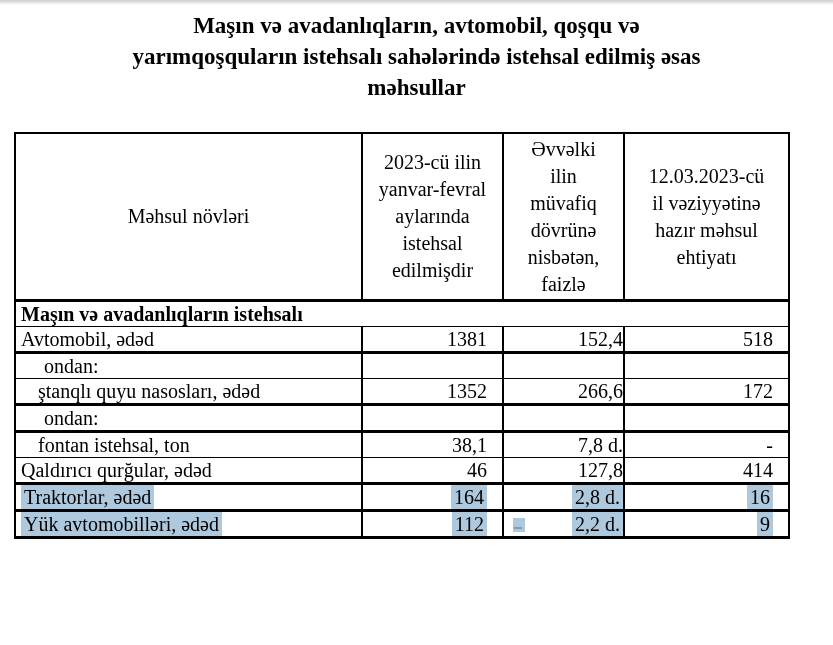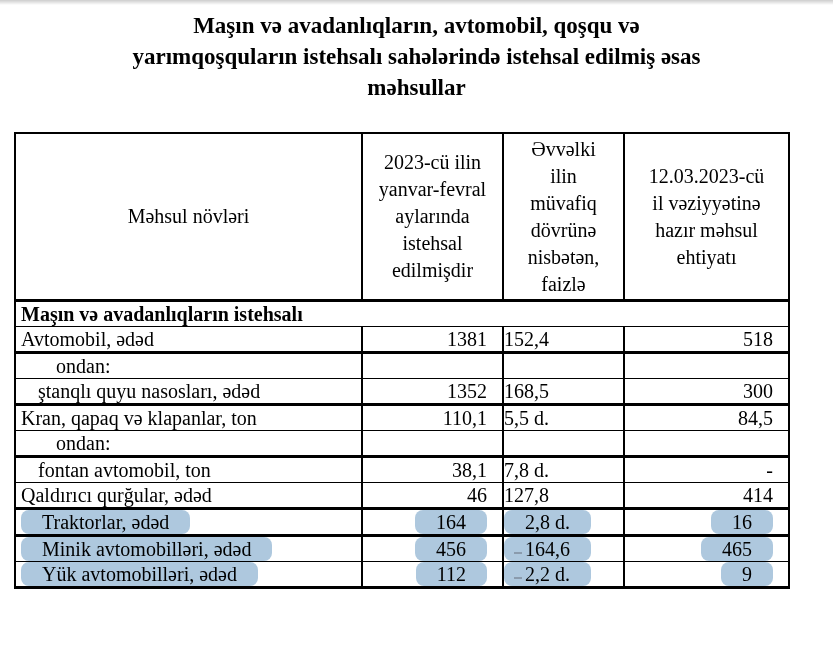--- a/index.html
+++ b/index.html
@@ -54,25 +54,25 @@
   }
   tbody tr { height:26px; }
   tbody td {
     border-bottom:1px solid #000;
     vertical-align:middle;
     line-height:24px;
   }
   tr.thick td { border-bottom-width:3px; }
   td.label { text-align:left; padding-left:5px; }
   td.label.subitem { padding-left:22px;margin-left:19px; }
-  td.label.ondan { padding-left:40px;margin-top:18px; }
+  td.label.ondan { padding-left:28px;margin-top:18px; }
   td.section-label { font-weight:bold; padding-left:5px; }
   td.num { text-align:right; padding-right:15px; }
-  td.pct { text-align:left; position:relative; }
-  .hl { background:var(--hl,#aec8de); padding:1px 21px;border-radius:8px; }
+  td.pct { text-align:right; position:relative; }
+  .hl { background:var(--hl,#aec8de); padding:1px 3px; }
   .artifact {
     position:absolute; left:9px; bottom:4px;
     width:12px; height:14px;
     background:var(--hl,#aec8de);
   }
   .artifact::after {
     content:''; position:absolute; left:1px; bottom:3px;
     width:8px; height:2px; background:#8a9bad;
   }
 </style>
@@ -125,59 +125,47 @@
         </tr>
         <tr class="">
           <td class="label ondan"><span class="">ondan:</span></td>
           <td class="num"></td>
           <td class="pct"></td>
           <td class="num"></td>
         </tr>
         <tr class="thick">
           <td class="label subitem"><span class="">ştanqlı quyu nasosları, ədəd</span></td>
           <td class="num"><span class="">1352</span></td>
-          <td class="pct"><span class="">168,5</span></td>
-          <td class="num"><span class="">300</span></td>
-        </tr>
-        <tr class="">
-          <td class="label item"><span class="">Kran, qapaq və klapanlar, ton</span></td>
-          <td class="num"><span class="">110,1</span></td>
-          <td class="pct"><span class="">5,5 d.</span></td>
-          <td class="num"><span class="">84,5</span></td>
+          <td class="pct"><span class="">266,6</span></td>
+          <td class="num"><span class="">172</span></td>
         </tr>
         <tr class="thick">
           <td class="label ondan"><span class="">ondan:</span></td>
           <td class="num"></td>
           <td class="pct"></td>
           <td class="num"></td>
         </tr>
         <tr class="">
-          <td class="label subitem"><span class="">fontan avtomobil, ton</span></td>
+          <td class="label subitem"><span class="">fontan istehsal, ton</span></td>
           <td class="num"><span class="">38,1</span></td>
           <td class="pct"><span class="">7,8 d.</span></td>
           <td class="num"><span class="">-</span></td>
         </tr>
         <tr class="thick">
           <td class="label item"><span class="">Qaldırıcı qurğular, ədəd</span></td>
           <td class="num"><span class="">46</span></td>
           <td class="pct"><span class="">127,8</span></td>
           <td class="num"><span class="">414</span></td>
         </tr>
         <tr class="thick">
           <td class="label item"><span class="hl">Traktorlar, ədəd</span></td>
           <td class="num"><span class="hl">164</span></td>
           <td class="pct"><span class="hl">2,8 d.</span></td>
           <td class="num"><span class="hl">16</span></td>
         </tr>
-        <tr class="">
-          <td class="label item"><span class="hl">Minik avtomobilləri, ədəd</span></td>
-          <td class="num"><span class="hl">456</span></td>
-          <td class="pct"><span class="hl">164,6</span><span class="artifact"></span></td>
-          <td class="num"><span class="hl">465</span></td>
-        </tr>
         <tr class="thick">
           <td class="label item"><span class="hl">Yük avtomobilləri, ədəd</span></td>
           <td class="num"><span class="hl">112</span></td>
           <td class="pct"><span class="hl">2,2 d.</span><span class="artifact"></span></td>
           <td class="num"><span class="hl">9</span></td>
         </tr>
       </tbody>
   </table>
 </div>
 

